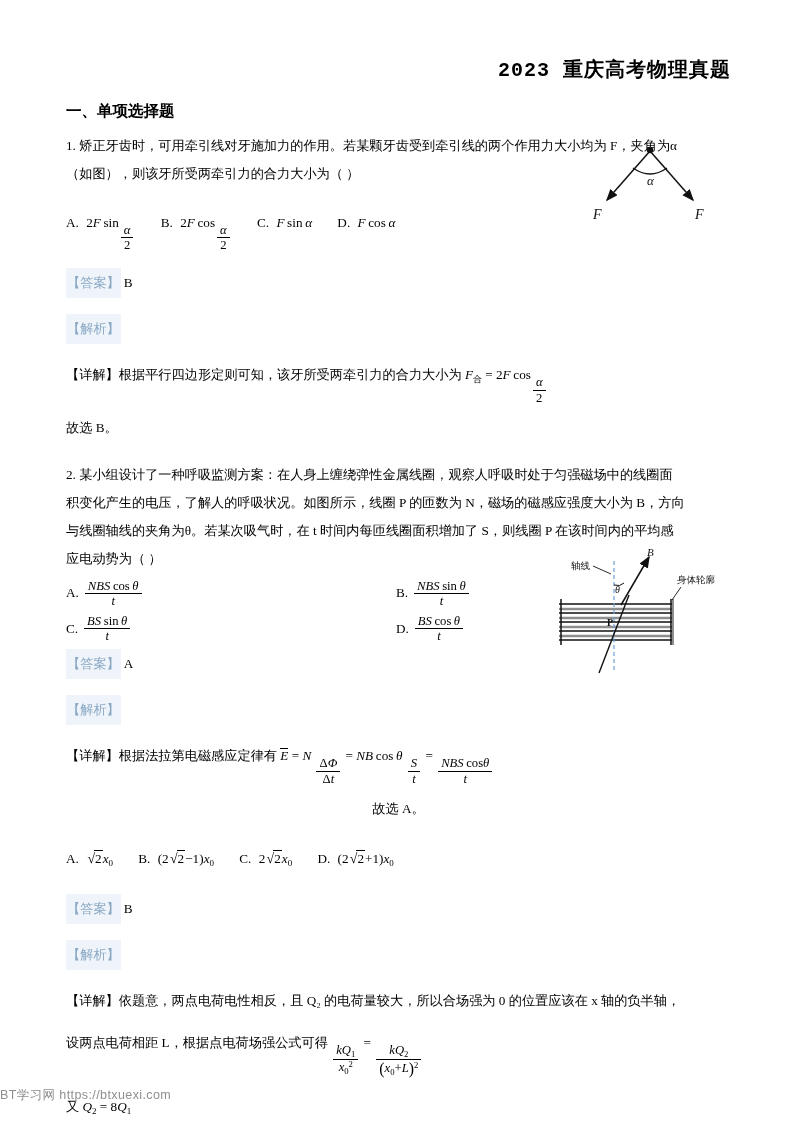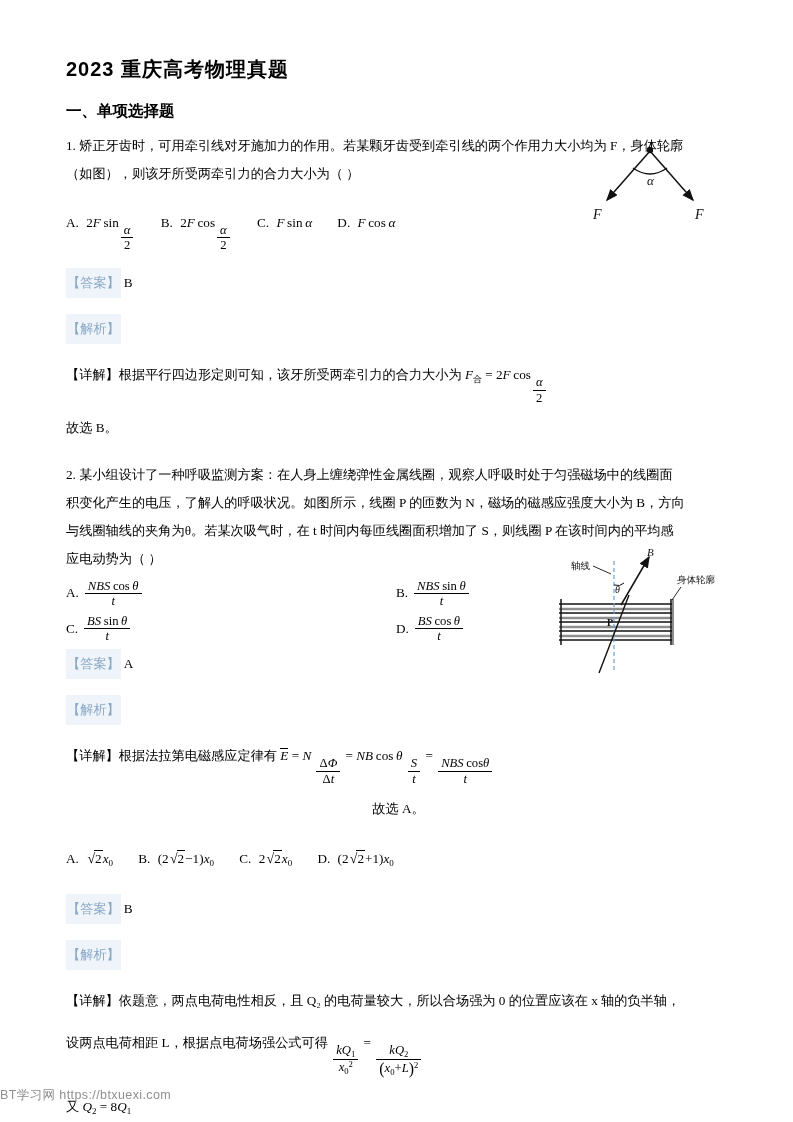--- a/index.html
+++ b/index.html
@@ -18,26 +18,26 @@
   .page {
     position: absolute;
     left: 0; top: 0;
     width: 793px;
     height: 1122px;
     box-sizing: border-box;
     padding: 52px 62px 0 66px;
   }
 
   .doc-title {
-    text-align: left;
+    text-align: right;
     font-size: 20px;
     font-weight: bold;
     letter-spacing: 1px;
     margin: 4px 0 18px 0;
-    font-family: Liberation Sans, sans-serif;
+    font-family: Liberation Mono, monospace;
   }
 
   .section-heading {
     font-size: 15.5px;
     font-weight: bold;
     margin: 4px 0 10px 0;
   }
 
   .q-block { margin-bottom: 2px; position: relative; }
 
@@ -162,21 +162,21 @@
         <path d="M58,28 Q75,40 92,28" fill="none" stroke="#111" stroke-width="1.3"></path>
         <text x="72" y="45" font-family="Liberation Serif, serif" font-size="13" font-style="italic" fill="#111">α</text>
         <text x="18" y="79" font-family="Liberation Serif, serif" font-size="14" font-style="italic" fill="#111">F</text>
         <text x="120" y="79" font-family="Liberation Serif, serif" font-size="14" font-style="italic" fill="#111">F</text>
       </svg>
     </div>
 
     <div class="q-text">
       <div style="width:630px;">
         <span>1.</span>
-        <span>矫正牙齿时，可用牵引线对牙施加力的作用。若某颗牙齿受到牵引线的两个作用力大小均为 F，身体轮廓</span>
+        <span>矫正牙齿时，可用牵引线对牙施加力的作用。若某颗牙齿受到牵引线的两个作用力大小均为 F，夹角为α</span>
       </div>
       <div style="width:430px;">（如图），则该牙所受两牵引力的合力大小为（      ）</div>
     </div>
 
     <div class="opt-row">
       <span class="opt">
         <span class="opt-lab">A.</span>
         <span>
           <span class="mn">2</span><span class="mi">F</span> <span class="mn">sin</span><span class="frac">
               <span class="num mi">α</span>

